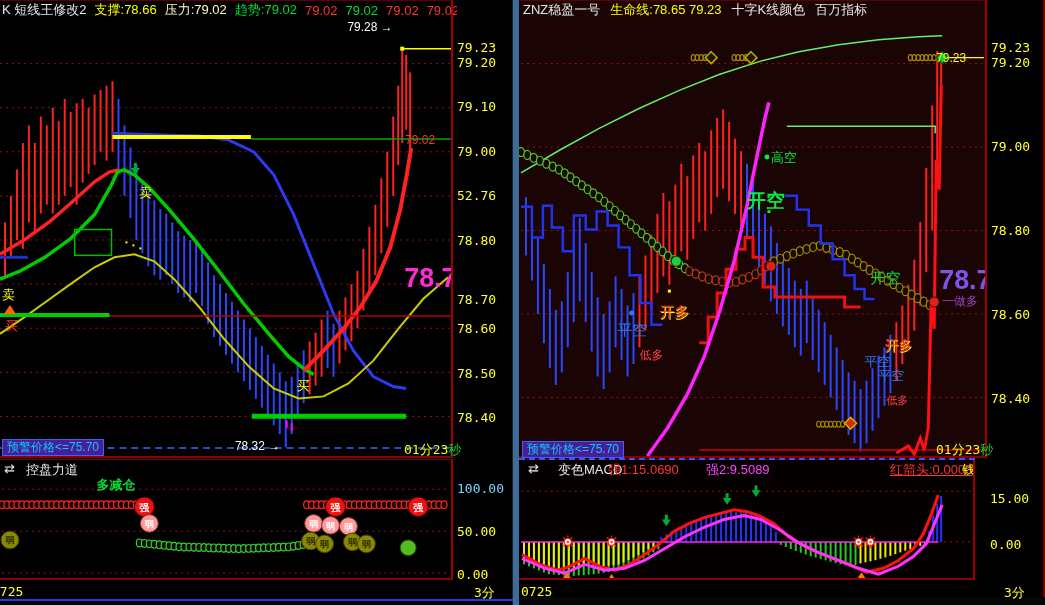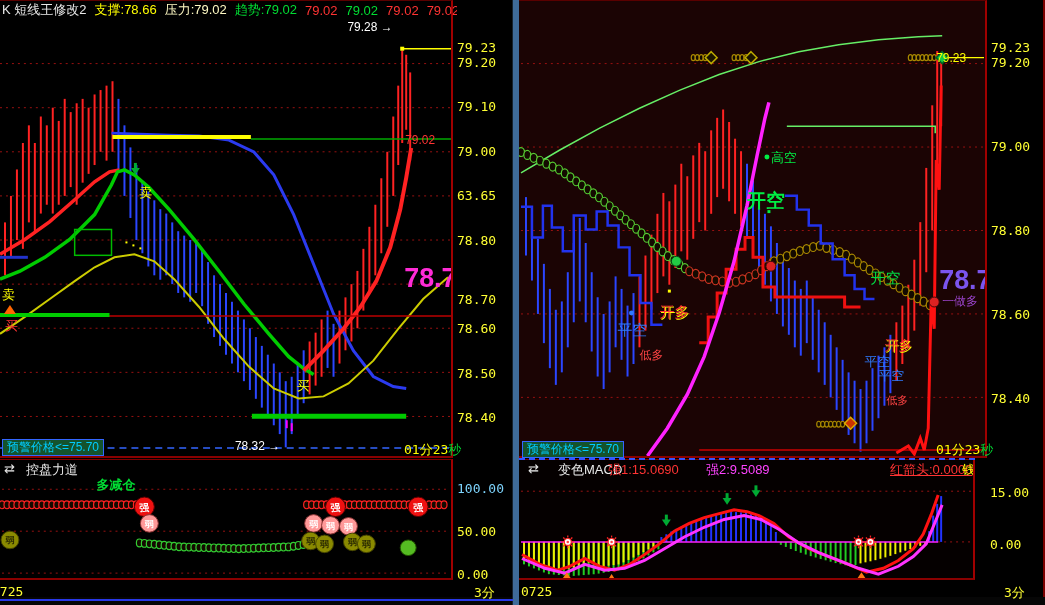--- a/index.html
+++ b/index.html
@@ -17,21 +17,21 @@
   #axLB{left:457px;top:459px;width:56px;height:121px;}
   #axRB{left:990px;top:459px;width:54px;height:121px;}
   .axis-label{position:absolute;left:0;white-space:nowrap;}
   .hdr{position:absolute;display:flex;gap:8px;align-items:center;font-size:13px;white-space:nowrap;z-index:6;}
   #hdrL{left:2px;top:1px;width:455px;overflow:hidden;}
   #hdrR{left:523px;top:1px;width:462px;overflow:hidden;gap:10px;}
   .cw{color:#e8e8e8}.cy{color:#ffff00}.cb{color:#fef9c3}.cg{color:#00dd33}.cr{color:#ff3333}.cm{color:#ff44ff}
   .big-title{position:absolute;left:26px;top:24px;font-family:"DejaVu Serif",serif;font-size:30px;
              letter-spacing:7px;color:#00e8e8;z-index:6;}
   .badge{position:absolute;border:1px solid #3366ff;color:#00ccff;font-size:12px;line-height:15px;
-         height:15px;padding:0 4px;background:#14532d;z-index:6;white-space:nowrap;}
+         height:15px;padding:0 4px;background:#4c1d95;z-index:6;white-space:nowrap;}
   .countdown{position:absolute;font-size:13px;z-index:6;white-space:nowrap;font-family:"DejaVu Sans Mono",monospace;margin-left:10px;}
   .panel-hdr{position:absolute;font-size:13px;z-index:6;white-space:nowrap;overflow:hidden;}
   #hdrLB{left:0;top:461px;width:451px;height:17px;}
   #hdrRB{left:519px;top:461px;width:454px;height:17px;}
   .ph-item{position:absolute;top:0;}
   .timelab{position:absolute;color:#ffff33;font-size:13px;font-family:"DejaVu Sans Mono",monospace;z-index:6;white-space:nowrap;}
   .divider{position:absolute;left:512px;top:0;width:6px;height:605px;background:#3f6b99;border-left:1px solid #16222e;z-index:5;}
   .bottom-strip{position:absolute;left:0;top:597px;width:1045px;height:8px;background:#060606;z-index:4;}
   .blue-line{position:absolute;left:0;top:599px;width:513px;height:2px;background:#2838e8;z-index:5;}
   .right-edge{position:absolute;left:1043px;top:0;width:2px;height:597px;background:#7a0000;z-index:5;}
@@ -650,56 +650,62 @@
       <line x1="875.1819805153394" y1="539.8180194846606" x2="876.5961940777125" y2="538.4038059222875" stroke="#ff2222" stroke-width="1.3"></line>
       <circle cx="872" cy="543" r="3.5" fill="#ffffff" stroke="#ff2222" stroke-width="1.2"></circle>
       <circle cx="872" cy="543" r="1.3" fill="#ff4444"></circle>
     </svg>
 
   <div id="axL" class="axis">
       <span class="axis-label" style="top: 40px; color: rgb(255, 255, 51);">79.23</span>
       <span class="axis-label" style="top: 55px; color: rgb(255, 255, 51);">79.20</span>
       <span class="axis-label" style="top: 99px; color: rgb(255, 255, 51);">79.10</span>
       <span class="axis-label" style="top: 144px; color: rgb(255, 255, 51);">79.00</span>
-      <span class="axis-label" style="top: 188px; color: rgb(255, 255, 51);">63.65</span>
+      <span class="axis-label" style="top: 188px; color: rgb(255, 255, 51);">52.76</span>
       <span class="axis-label" style="top: 233px; color: rgb(255, 255, 51);">78.80</span>
       <span class="axis-label" style="top: 292px; color: rgb(255, 255, 51);">78.70</span>
       <span class="axis-label" style="top: 321px; color: rgb(255, 255, 51);">78.60</span>
       <span class="axis-label" style="top: 366px; color: rgb(255, 255, 51);">78.50</span>
       <span class="axis-label" style="top: 410px; color: rgb(255, 255, 51);">78.40</span>
     </div>
   <div id="axR" class="axis">
       <span class="axis-label" style="top: 40px; color: rgb(255, 255, 51);">79.23</span>
       <span class="axis-label" style="top: 55px; color: rgb(255, 255, 51);">79.20</span>
       <span class="axis-label" style="top: 139px; color: rgb(255, 255, 51);">79.00</span>
       <span class="axis-label" style="top: 223px; color: rgb(255, 255, 51);">78.80</span>
       <span class="axis-label" style="top: 307px; color: rgb(255, 255, 51);">78.60</span>
       <span class="axis-label" style="top: 391px; color: rgb(255, 255, 51);">78.40</span>
     </div>
   <div id="axLB" class="axis">
       <span class="axis-label" style="top: 22px; color: #7dd3fc;">100.00</span>
       <span class="axis-label" style="top: 65px; color: rgb(255, 255, 51);">50.00</span>
       <span class="axis-label" style="top: 108px; color: rgb(255, 255, 51);">0.00</span>
     </div>
   <div id="axRB" class="axis">
-      <span class="axis-label" style="top: 26px; color: rgb(255, 255, 51);">15.00</span>
+      <span class="axis-label" style="top: 32px; color: rgb(255, 255, 51);">15.00</span>
       <span class="axis-label" style="top: 78px; color: rgb(255, 255, 51);">0.00</span>
     </div>
 
   <div id="hdrL" class="hdr">
     <span class="cw">K 短线王修改2</span>
     <span class="cy">支撑:78.66</span>
     <span class="cb">压力:79.02</span>
     <span class="cg">趋势:79.02</span>
     <span class="cr">79.02</span>
     <span class="cg">79.02</span>
     <span class="cr">79.02</span>
     <span class="cr">79.02</span>
   </div>
 
+  <div id="hdrR" class="hdr">
+    <span class="cw">ZNZ稳盈一号</span>
+    <span class="cy">生命线:78.65 79.23</span>
+    <span class="cw">十字K线颜色</span>
+    <span class="cw">百万指标</span>
+  </div>
 
 
   <div class="badge" style="left:2px;top:439px;">预警价格&lt;=75.70</div>
   <div class="badge" style="left:522px;top:441px;">预警价格&lt;=75.70</div>
 
   <div class="countdown" style="left:394px;top:441px;">
     <span class="cy">01分23</span><span class="cg">秒</span>
   </div>
   <div class="countdown" style="left:926px;top:441px;">
     <span class="cy">01分23</span><span class="cg">秒</span>

